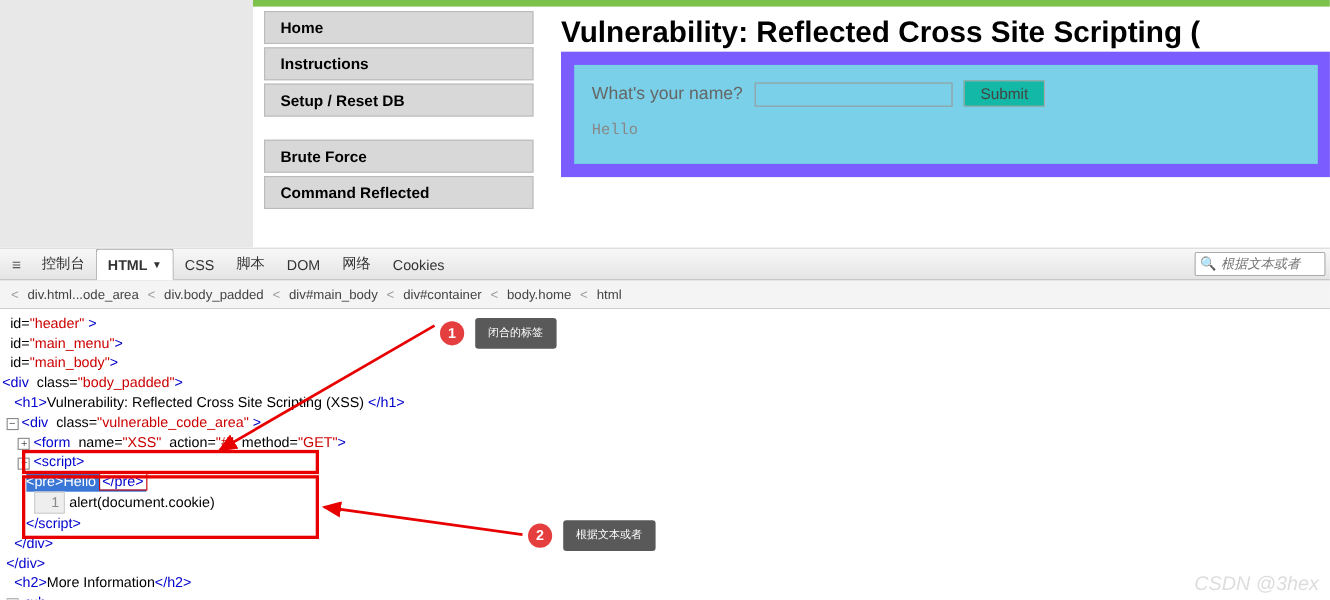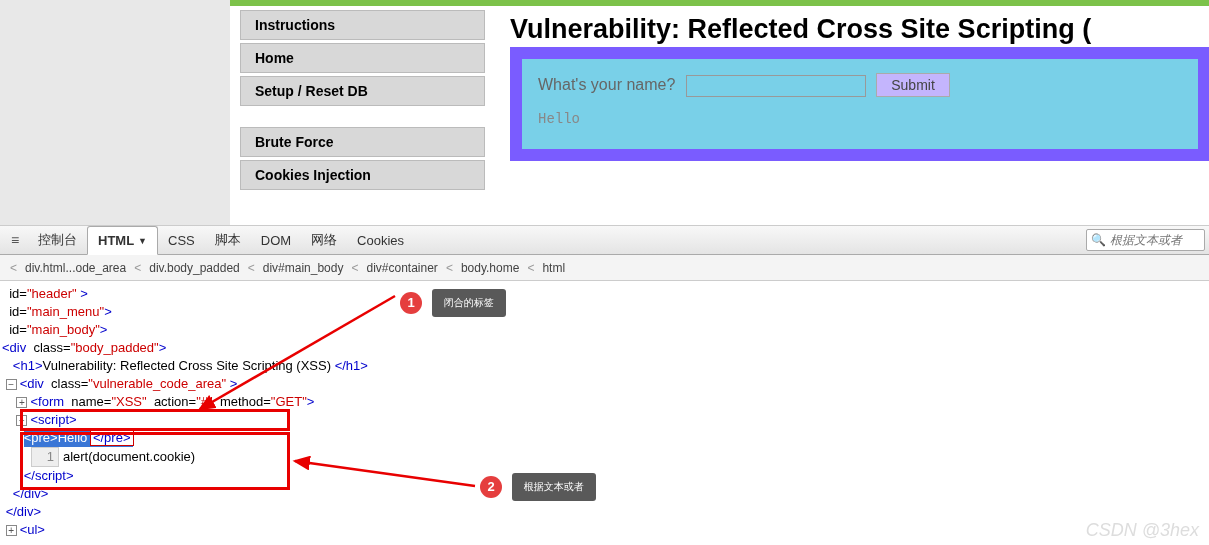--- a/index.html
+++ b/index.html
@@ -11,21 +11,21 @@
 .green-strip { position:absolute; left:230px; top:0; right:0; height:6px; background:#7cc24a; }
 .menu { position:absolute; left:240px; top:10px; width:245px; }
 .menu-item { background:#d8d8d8; border:1px solid #bbb; padding:6px 14px; font-weight:bold; font-size:14px; margin-bottom:3px; cursor:pointer; }
 .menu-gap { height:18px; }
 .main { position:absolute; left:510px; top:14px; right:0; }
 .title { font-size:27px; font-weight:bold; margin-bottom:2px; white-space:nowrap; color:#000; }
 .vuln-box-outer { background:#7a5cff; padding:12px; width:700px; }
 .vuln-box-inner { background:#79d0e8; padding:14px 16px 22px; }
 .label { font-size:16px; color:#666; }
 .name-input { width:180px; height:22px; border:1px solid #999; background:#79d0e8; margin:0 6px; }
-.submit-btn { background:#c4b5fd; border:1px solid #aaa; padding:3px 14px; font-size:14px; color:#444; cursor:pointer; }
+.submit-btn { background:#14b8a6; border:1px solid #aaa; padding:3px 14px; font-size:14px; color:#444; cursor:pointer; }
 .hello { font-family:"Courier New",monospace; color:#888; margin-top:14px; font-size:14px; }
 
 
 .tabs { height:30px; border-top:1px solid #ccc; border-bottom:1px solid #aaa; background:linear-gradient(#f8f8f8,#e4e4e4); display:flex; align-items:center; font-size:13px; }
 .bars-icon { width:18px; text-align:center; margin:0 4px 0 6px; color:#555; font-size:14px; }
 .tab { padding:0 10px; height:100%; display:flex; align-items:center; cursor:pointer; color:#333; }
 .tab.active { background:#fff; font-weight:bold; border:1px solid #aaa; border-bottom:1px solid #fff; border-radius:3px 3px 0 0; height:29px; margin-top:1px; }
 .tab .caret { margin-left:4px; font-size:9px; }
 .search-box { margin-left:auto; margin-right:4px; height:22px; border:1px solid #aaa; background:#fff; display:flex; align-items:center; padding:0 4px; border-radius:2px; }
 .search-box .mag { color:#e08; font-size:12px; margin-right:4px; }
@@ -59,26 +59,26 @@
 
 .wm { position:absolute; right:10px; bottom:4px; color:#ddd; font-size:18px; font-style:italic; font-family:Arial; }
 </style>
 </head>
 <body>
 
 <div class="page">
   <div class="sidebar"></div>
   <div class="green-strip"></div>
   <div class="menu">
+    <div class="menu-item">Home</div>
     <div class="menu-item">Instructions</div>
-    <div class="menu-item">Home</div>
     <div class="menu-item">Setup / Reset DB</div>
     <div class="menu-gap"></div>
     <div class="menu-item">Brute Force</div>
-    <div class="menu-item">Cookies Injection</div>
+    <div class="menu-item">Command Reflected</div>
   </div>
   <div class="main">
     <div class="title">Vulnerability: Reflected Cross Site Scripting (</div>
     <div class="vuln-box-outer">
       <div class="vuln-box-inner">
         <span class="label">What's your name?</span>
         <input class="name-input" style="">
         <button class="submit-btn">Submit</button>
         <div class="hello">Hello</div>
       </div>
@@ -126,20 +126,21 @@
 <div class="ln"><span class="tag">&lt;div</span>  class=<span class="val">"<span>body_padded</span>"</span><span class="tag">&gt;</span></div>
 <div class="ln">   <span class="tag">&lt;h1&gt;</span><span class="txt">Vulnerability: Reflected Cross Site Scripting (XSS)</span> <span class="tag">&lt;/h1&gt;</span></div>
 <div class="ln"> <span class="pm">−</span><span class="tag">&lt;div</span>  class=<span class="val">"<span>vulnerable_code_area</span>"</span> <span class="tag">&gt;</span></div>
 <div class="ln">    <span class="pm">+</span><span class="tag">&lt;form</span>  name=<span class="val">"<span>XSS</span>"</span>  action=<span class="val">"<span>#</span>"</span>  method=<span class="val">"<span>GET</span>"</span><span class="tag">&gt;</span></div>
 <div class="ln">    <span class="pm">−</span><span class="tag">&lt;script&gt;</span></div>
 <div class="ln">      <span class="highlight-row"><span class="tag">&lt;pre&gt;</span><span class="txt">Hello </span><span class="close-pre">&lt;/pre&gt;</span></span></div>
 <div class="ln">        <span class="gutter">1</span><span class="txt">alert(document.cookie)</span></div>
 <div class="ln">      <span class="tag">&lt;/script&gt;</span></div>
 <div class="ln">   <span class="tag">&lt;/div&gt;</span></div>
 <div class="ln"> <span class="tag">&lt;/div&gt;</span></div>
+<div class="ln">   <span class="tag">&lt;h2&gt;</span><span class="txt">More Information</span><span class="tag">&lt;/h2&gt;</span></div>
 <div class="ln"> <span class="pm">+</span><span class="tag">&lt;ul&gt;</span></div>
 
   <div class="red-box" style="left:20px; top:128px; width:270px; height:22px;"></div>
   <div class="red-box" style="left:20px; top:151px; width:270px; height:58px;"></div>
 
   <svg class="arrow" style="left:190px; top:10px; width:220px; height:130px;">
     <defs>
         <marker id="ah1" markerWidth="8" markerHeight="8" refX="6" refY="3" orient="auto">
           <path d="M0,0 L7,3 L0,6 Z" fill="#e80000"></path>
         </marker>

